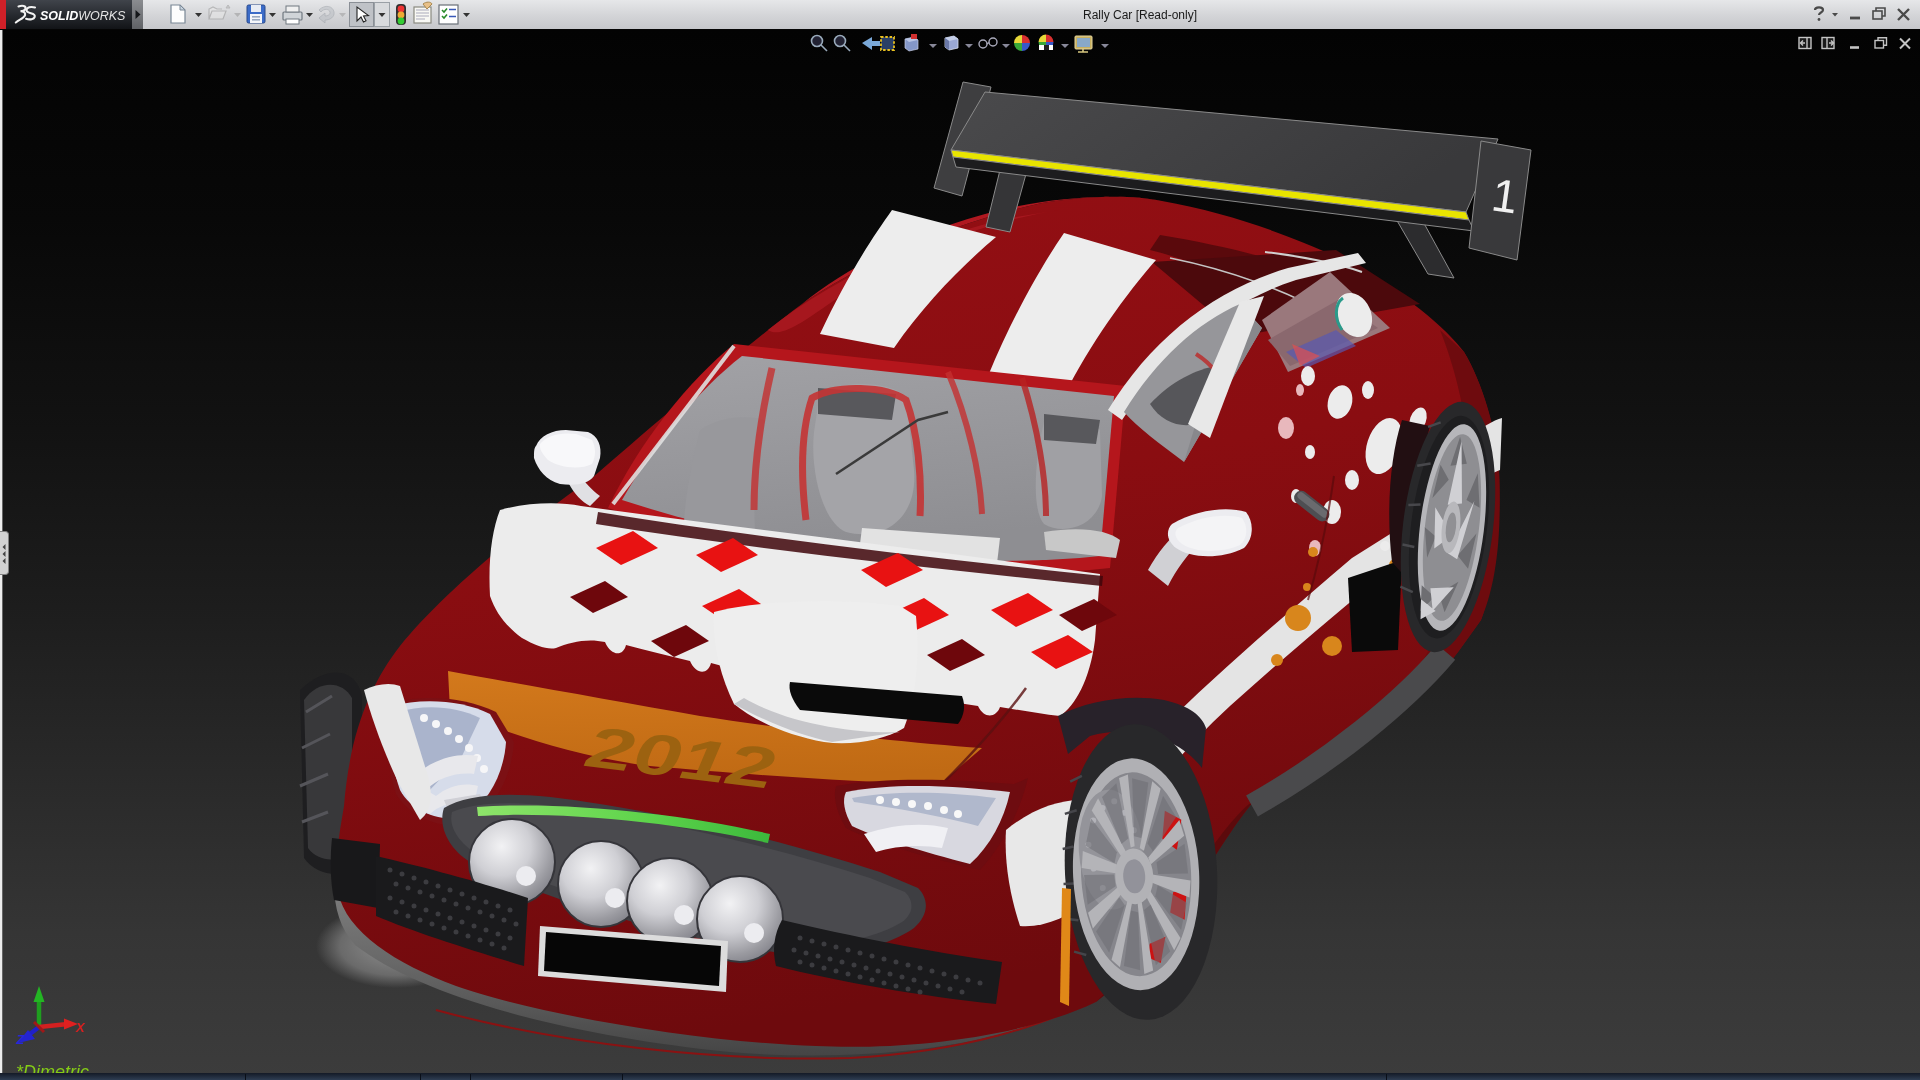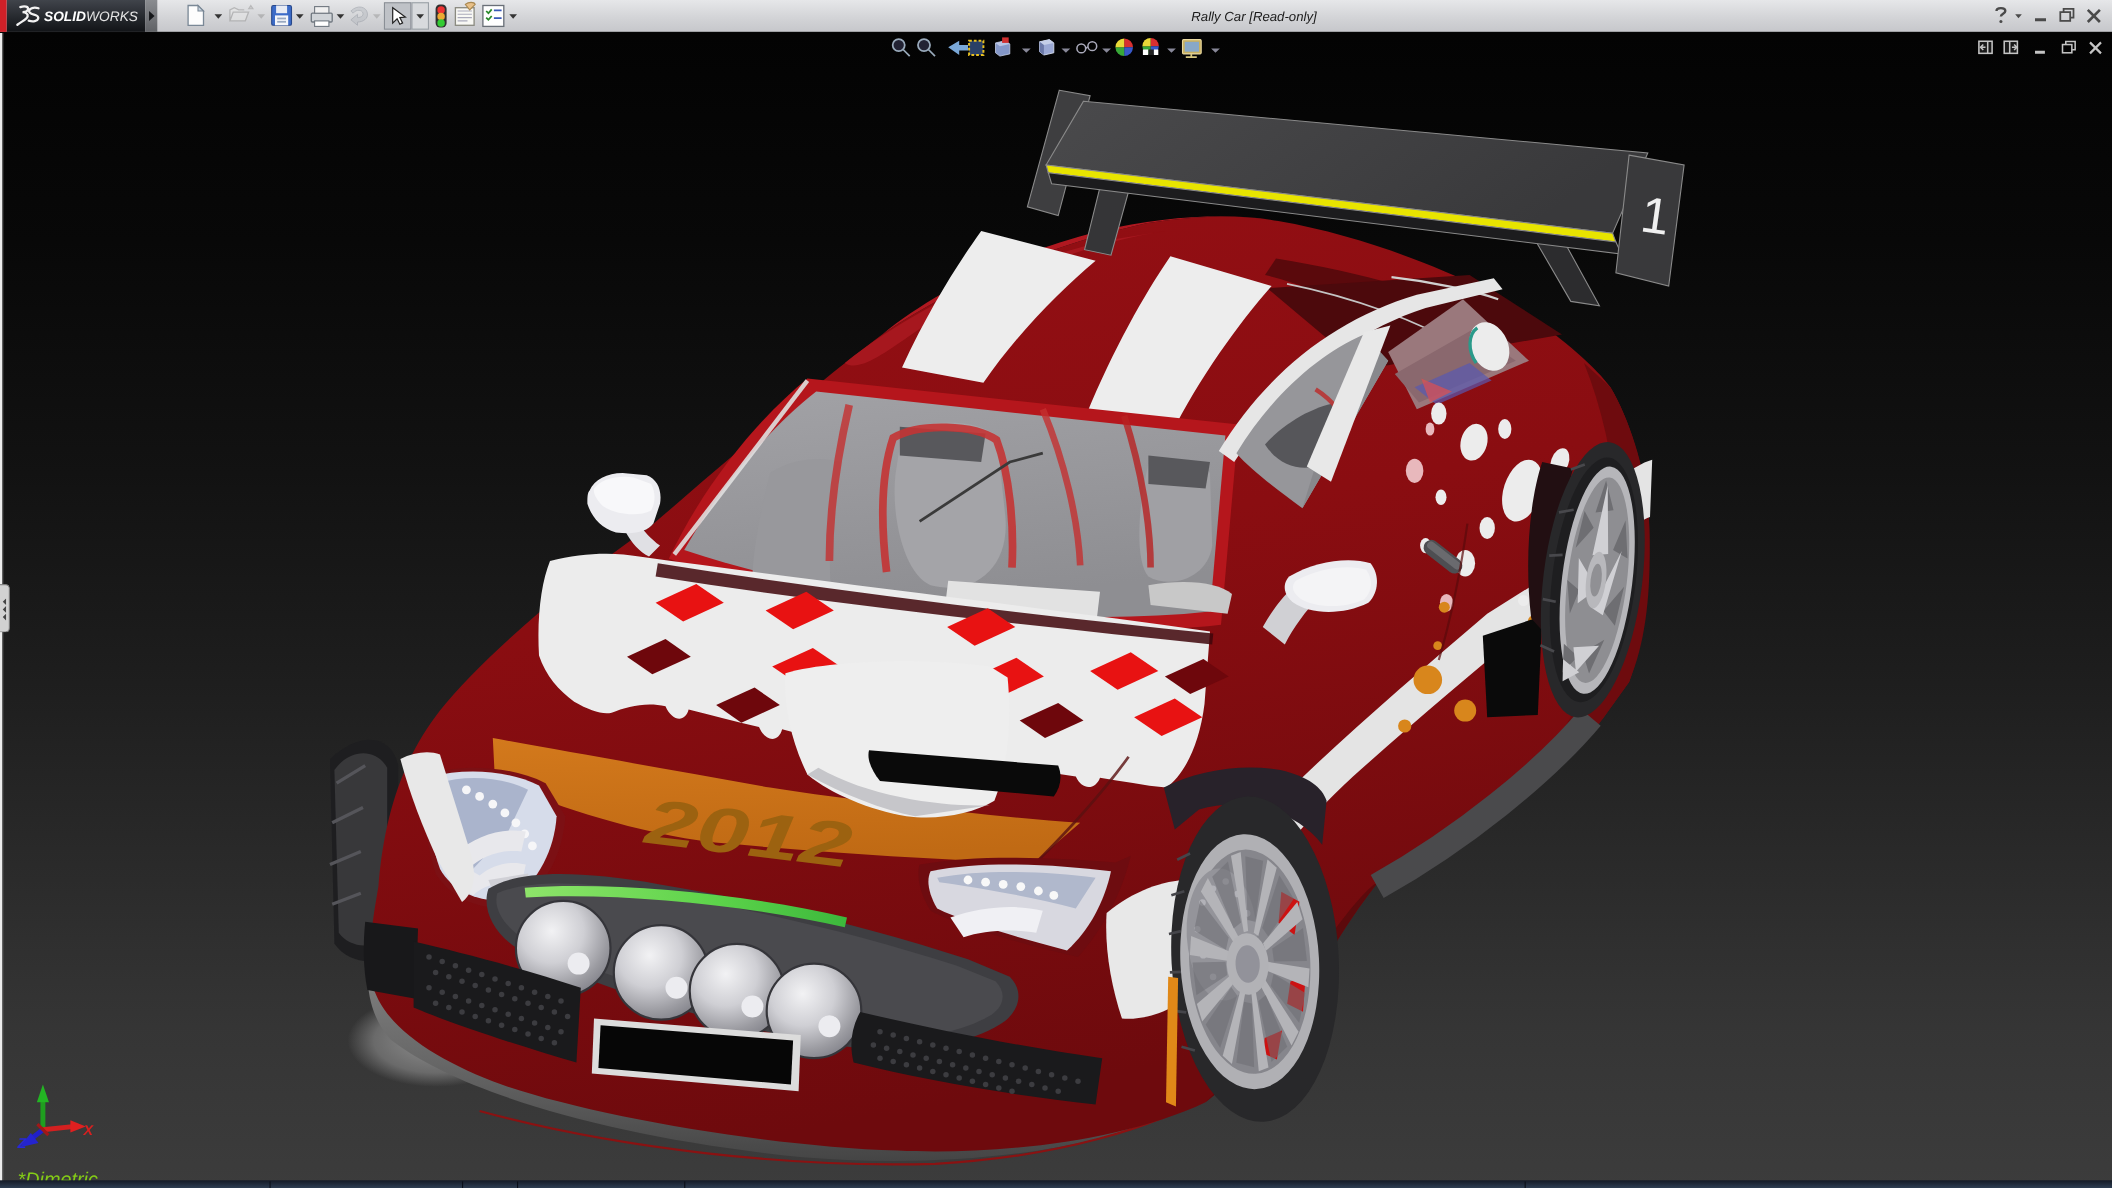--- a/index.html
+++ b/index.html
@@ -5,21 +5,21 @@
   html,body{margin:0;padding:0;width:1920px;height:1080px;overflow:hidden;background:#000;
     font-family:"Liberation Sans", sans-serif;}
   #titlebar{position:absolute;left:0;top:0;width:1920px;height:29px;
     background:linear-gradient(#e6e7e9,#d3d4d7 55%,#c6c7cb);border-bottom:1px solid #050505;}
   #redstrip{position:absolute;left:0;top:0;width:6px;height:29px;background:#cf2028;}
   #logobg{position:absolute;left:6px;top:0;width:126px;height:29px;
     background:linear-gradient(#40444b,#23262b 60%,#121417);}
   #logotab{position:absolute;left:132px;top:0;width:11px;height:29px;
     background:linear-gradient(#8a8c90,#606266);}
   #title{position:absolute;left:660px;width:960px;text-align:center;top:8px;
-    font-size:12px;color:#1a1a1a;font-style:italic;}
+    font-size:12px;color:#1a1a1a;}
   #viewport{position:absolute;left:0;top:30px;width:1920px;height:1050px;
     background:linear-gradient(#030303 0%,#080808 18%,#121212 38%,#1d1d1d 55%,#2a2a2a 72%,#353535 86%,#3c3c3c 100%);}
   #leftline{position:absolute;left:0;top:30px;width:2px;height:1050px;background:#ececec;}
   #leftline2{position:absolute;left:2px;top:30px;width:1px;height:1050px;background:#666;}
   #sidetab{position:absolute;left:0;top:531px;width:8px;height:42px;background:#d2d2d2;
     border-radius:0 4px 4px 0;border:1px solid #808080;border-left:none;}
   #dimetric{position:absolute;left:16px;top:1062px;color:#84cc16;font-size:18px;font-style:italic;}
   #bottomline{position:absolute;left:0;top:1073px;width:1920px;height:7px;
     background:linear-gradient(#141a26,#2e3d52);}
   svg{position:absolute;}

